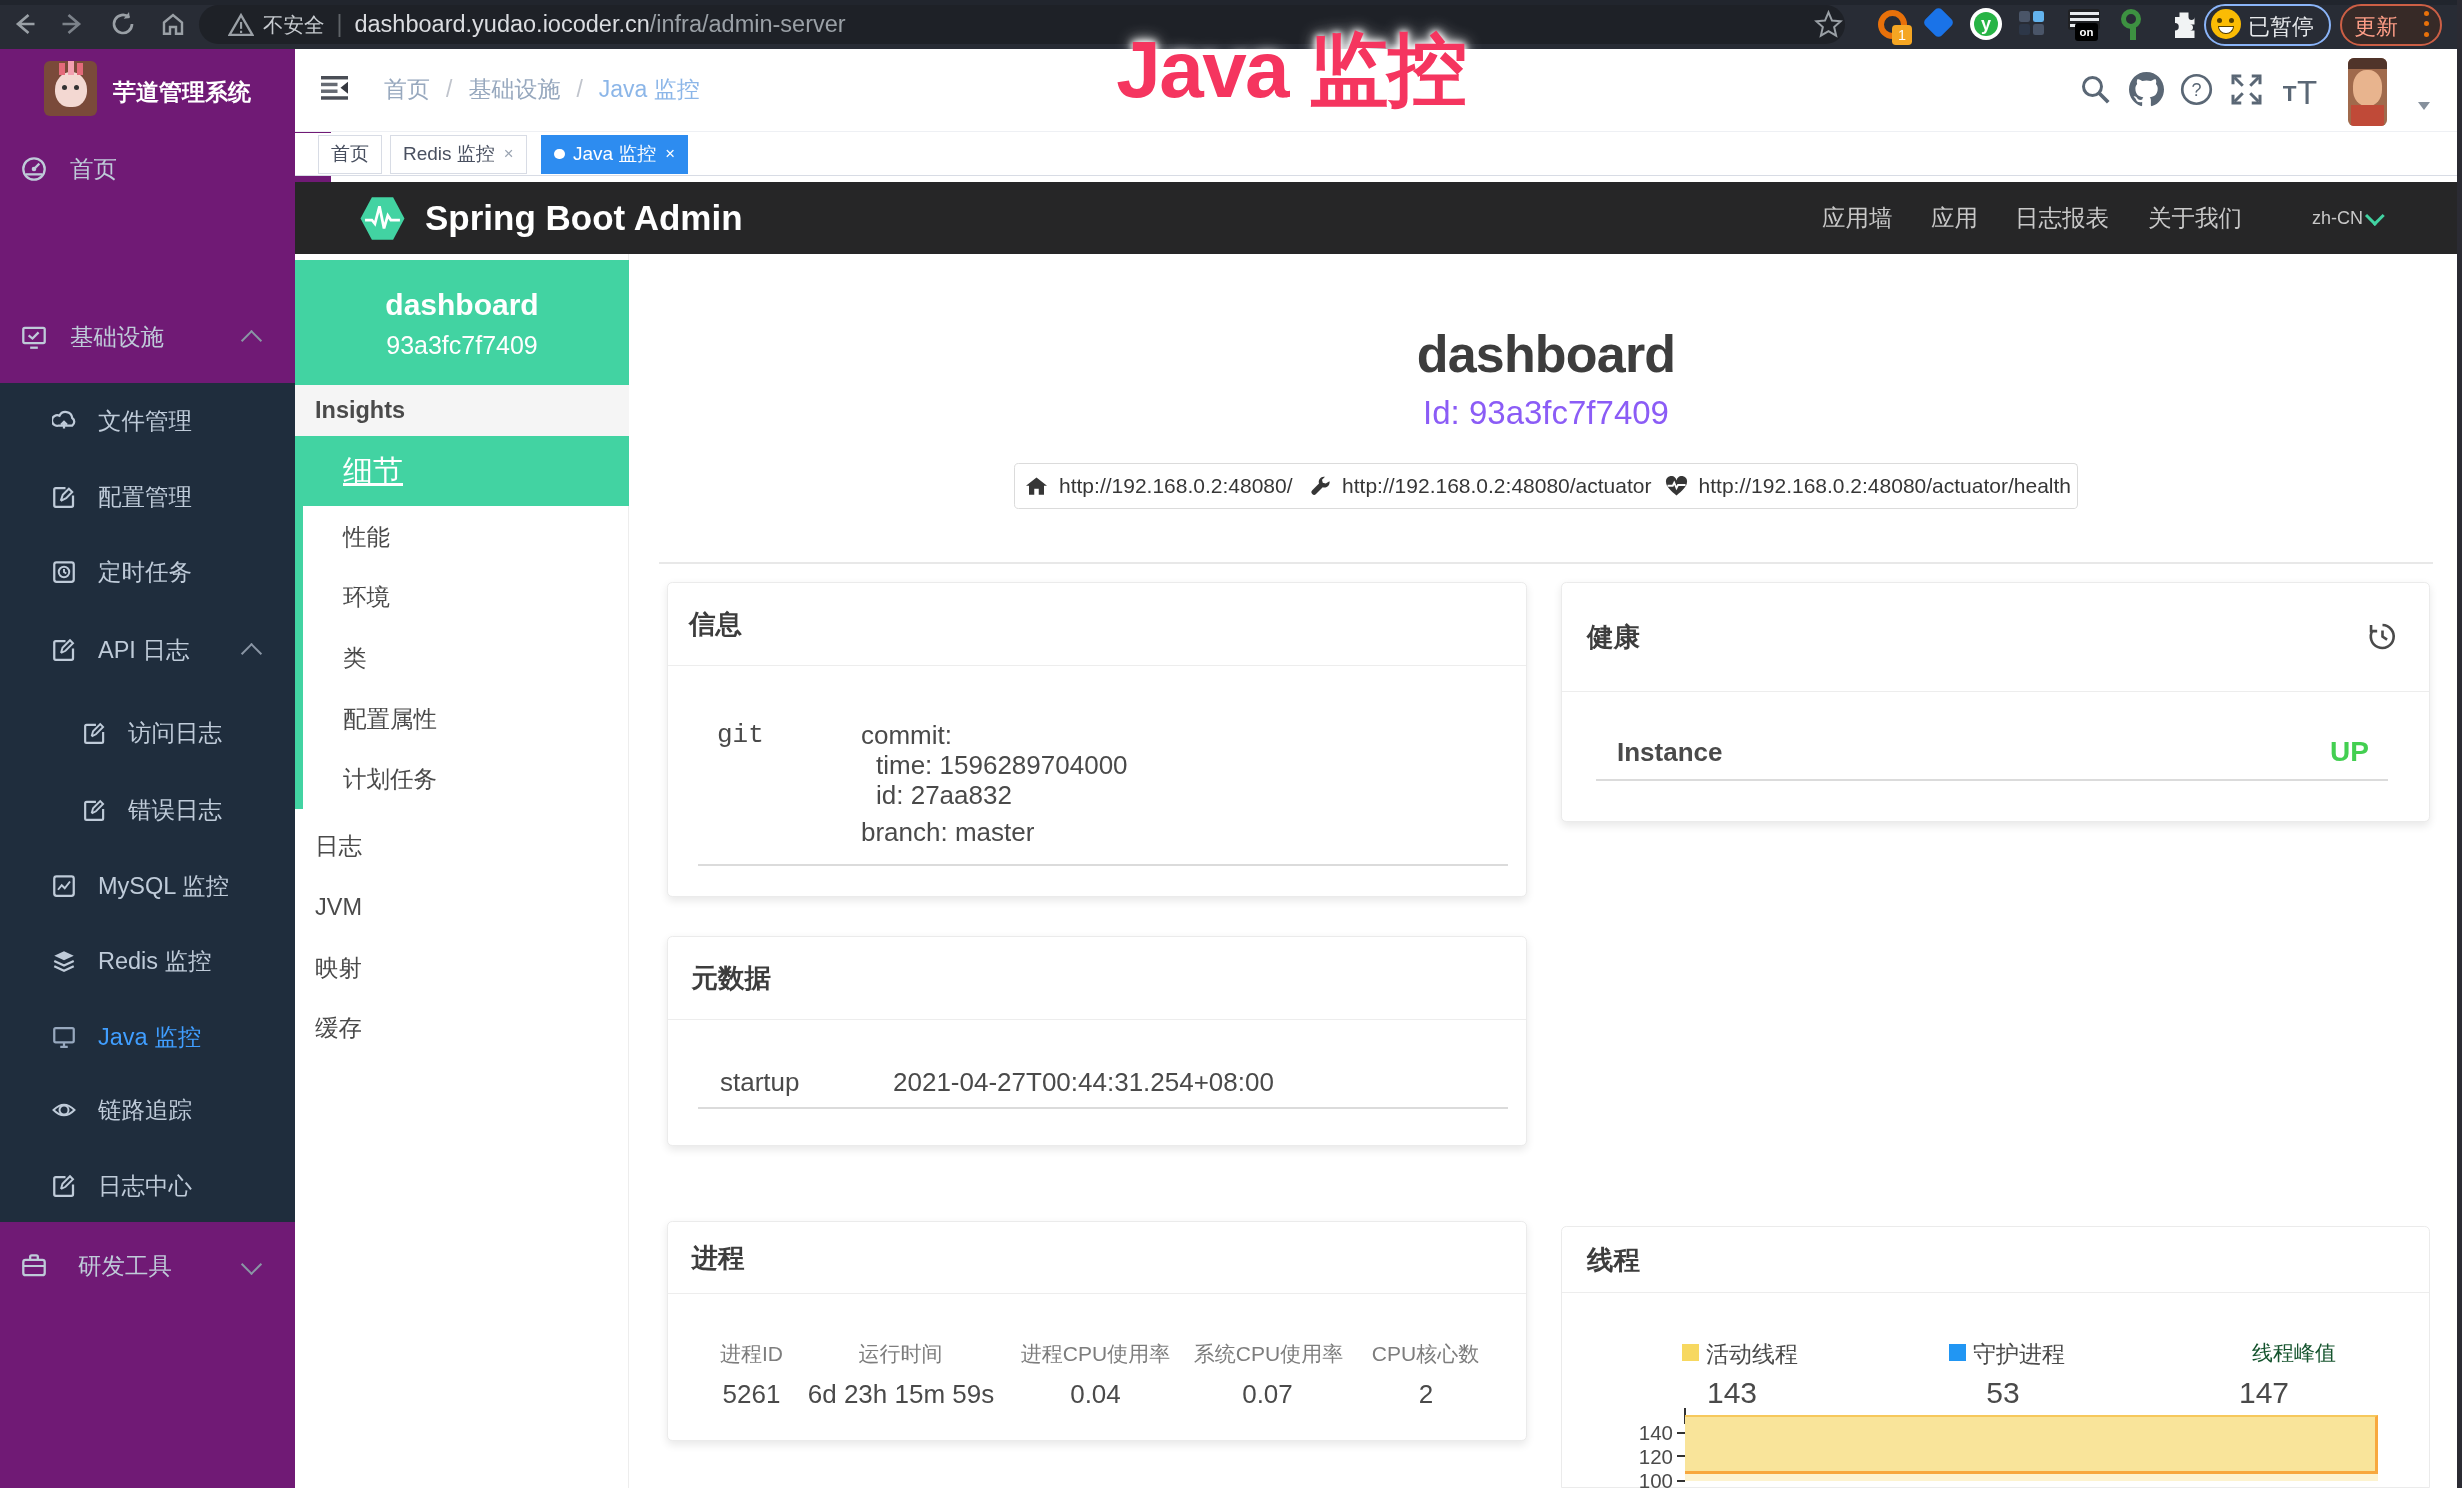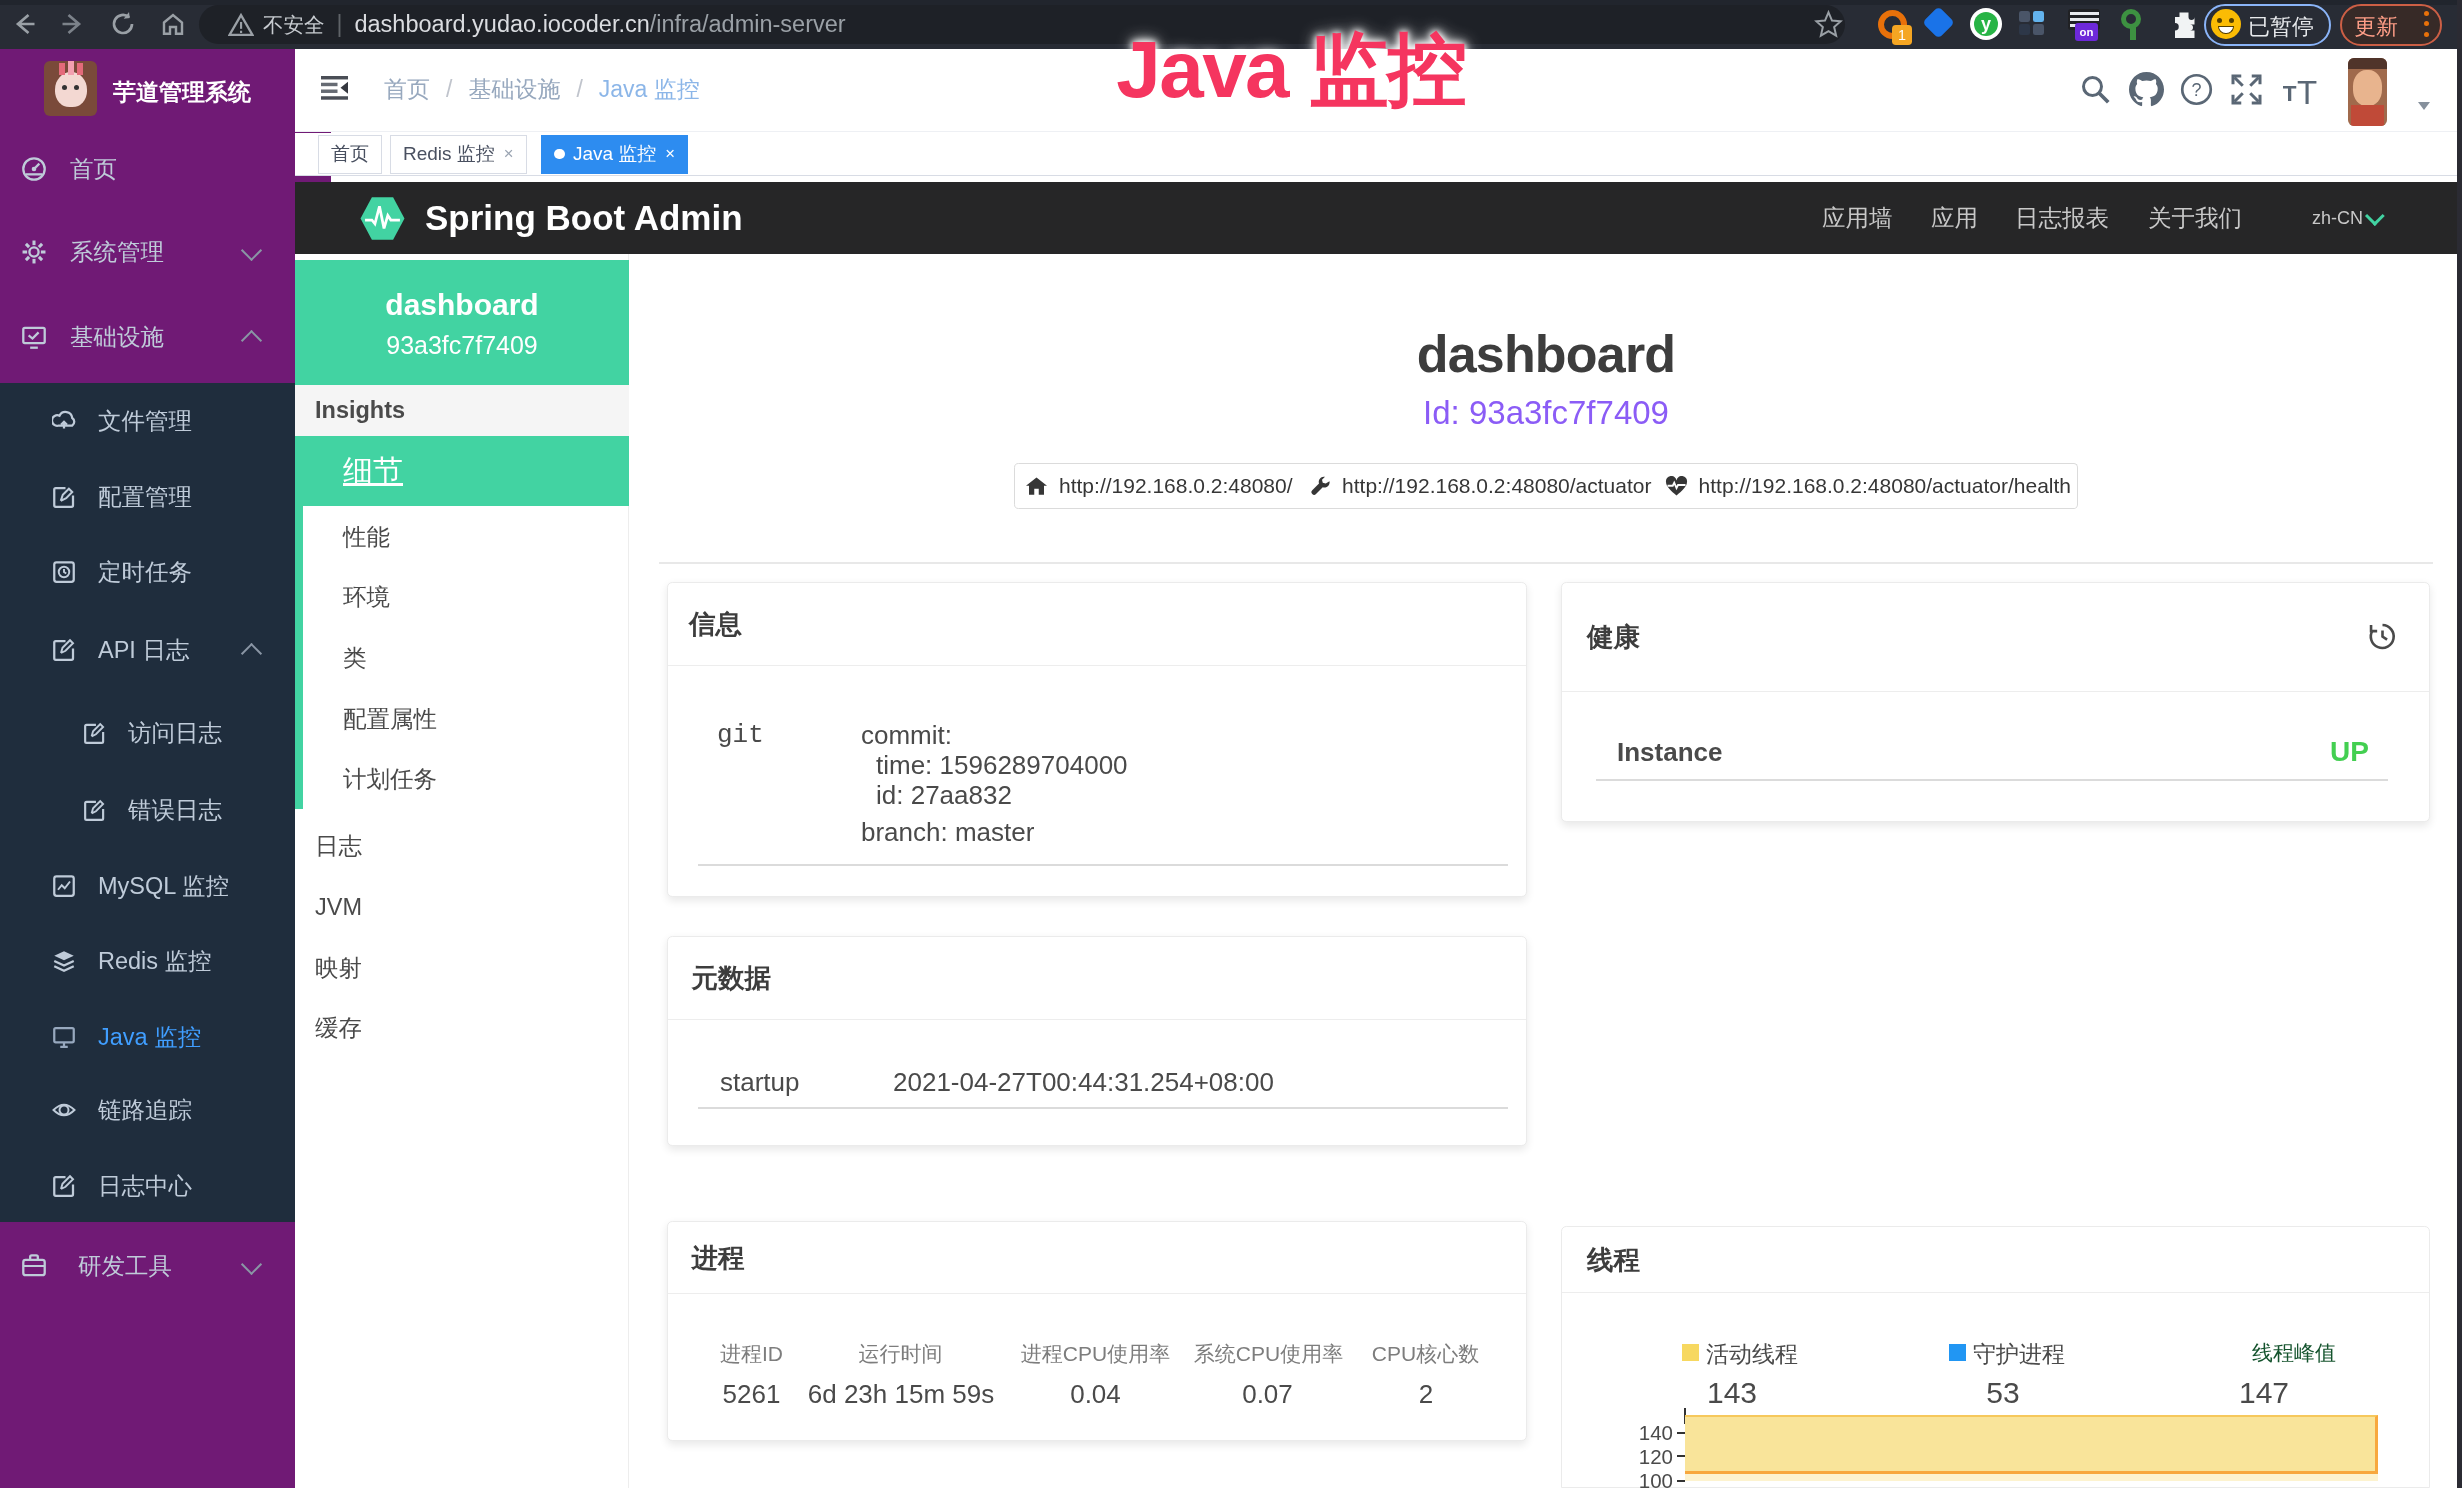--- a/index.html
+++ b/index.html
@@ -88,21 +88,21 @@
   <div class="abs" style="left:1970px;top:8.3px;width:32px;height:32px;border-radius:50%;background:#fff;"></div>
   <div class="abs" style="left:1974px;top:12px;width:24px;height:24px;border-radius:50%;background:#28b446;color:#fff;font-size:18px;font-weight:bold;text-align:center;line-height:24px;">y</div>
   <div class="abs" style="left:2019px;top:10.6px;width:11.4px;height:11.4px;background:#4a5568;border-radius:2.3px;"></div>
   <div class="abs" style="left:2033px;top:10.6px;width:11.4px;height:11.4px;background:#63b3ed;border-radius:2.3px;"></div>
   <div class="abs" style="left:2019px;top:24px;width:11.4px;height:11.4px;background:#2d3748;border-radius:2.3px;"></div>
   <div class="abs" style="left:2033px;top:24px;width:11.4px;height:11.4px;background:#4a5568;border-radius:2.3px;"></div>
   <div class="abs" style="left:2068px;top:9px;width:32px;height:21px;background:#202124;border-radius:3px;"></div>
   <div class="abs" style="left:2070px;top:12px;width:29px;height:3px;background:#e8eaed;"></div>
   <div class="abs" style="left:2070px;top:18px;width:29px;height:3px;background:#e8eaed;"></div>
   <div class="abs" style="left:2070px;top:24px;width:23px;height:3px;background:#e8eaed;"></div>
-  <div class="abs" style="left:2075px;top:23px;width:23px;height:18px;background:#6d28d9;border-radius:3px;color:#fff;font-size:11.4px;font-weight:bold;text-align:center;line-height:18px;">on</div>
+  <div class="abs" style="left:2075px;top:23px;width:23px;height:18px;background:#000000;border-radius:3px;color:#fff;font-size:11.4px;font-weight:bold;text-align:center;line-height:18px;">on</div>
   <div class="abs" style="left:2121px;top:9px;width:20px;height:20px;border-radius:50%;border:5.3px solid #3d9141;"></div>
   <div class="abs" style="left:2130px;top:26px;width:6px;height:13.7px;background:#3d9141;"></div>
   <svg class="abs" style="left:2169px;top:8.3px" width="30" height="30" viewBox="0 0 40 40">
       <path d="M14 6 h12 v6 a4 4 0 0 0 8 0 v-0 h0 v10 h-6 a4 4 0 0 1 0 8 h6 v10 h-26 v-10 a5 5 0 0 0 0 -10 v-8 h6 z" fill="#f1f3f4"></path>
     </svg>
 
   <div class="abs" style="left:2204px;top:3.8px;width:127px;height:42px;border:2.3px solid #8ab4f8;border-radius:21px;background:#282c35;"></div>
   <div class="abs" style="left:2211px;top:9px;width:30px;height:30px;border-radius:50%;background:#fbbc04;"></div>
   <div class="abs" style="left:2217px;top:18px;width:5.3px;height:5.3px;border-radius:50%;background:#553f00;"></div>
   <div class="abs" style="left:2229px;top:18px;width:5.3px;height:5.3px;border-radius:50%;background:#553f00;"></div>
@@ -131,37 +131,20 @@
   <div class="abs" style="left:113px;top:28px;color:#fff;font-size:23px;font-weight:bold;">芋道管理系统</div>
 
   <div class="mi" style="top:82px;">
       <svg style="margin-left:20.5px" width="26" height="26" viewBox="0 0 34 34">
         <circle cx="17" cy="17" r="14" stroke="#bfcbd9" stroke-width="3" fill="none"></circle>
         <path d="M17 17 L24 10" stroke="#bfcbd9" stroke-width="3"></path>
         <circle cx="17" cy="17" r="3" fill="#bfcbd9"></circle>
         <path d="M6 24 h22" stroke="#bfcbd9" stroke-width="3"></path>
       </svg>
       <span class="txt" style="margin-left:23.5px">首页</span>
-    </div>
-  <div class="mi" style="top:165px;">
-      <svg style="margin-left:20.5px" width="26" height="26" viewBox="0 0 34 34">
-        <circle cx="17" cy="17" r="6" stroke="#bfcbd9" stroke-width="3" fill="none"></circle>
-        <g stroke="#bfcbd9" stroke-width="4">
-          <path d="M17 2 v6"></path>
-          <path d="M17 26 v6"></path>
-          <path d="M2 17 h6"></path>
-          <path d="M26 17 h6"></path>
-          <path d="M6.4 6.4 l4.2 4.2"></path>
-          <path d="M23.4 23.4 l4.2 4.2"></path>
-          <path d="M6.4 27.6 l4.2-4.2"></path>
-          <path d="M23.4 10.6 l4.2-4.2"></path>
-        </g>
-      </svg>
-      <span class="txt" style="margin-left:23.5px">系统管理</span>
-      <div class="chev down" style="left:244px;top:29px;"></div>
     </div>
   <div class="mi" style="top:250px;">
       <svg style="margin-left:20.5px" width="26" height="26" viewBox="0 0 34 34">
         <rect x="3" y="5" width="28" height="20" rx="2" stroke="#bfcbd9" stroke-width="3" fill="none"></rect>
         <path d="M12 31 h10" stroke="#bfcbd9" stroke-width="3"></path>
         <path d="M10 15 l5 4 8-8" stroke="#bfcbd9" stroke-width="3" fill="none"></path>
       </svg>
       <span class="txt" style="margin-left:23.5px">基础设施</span>
       <div class="chev up" style="left:244px;top:34px;"></div>
     </div>

